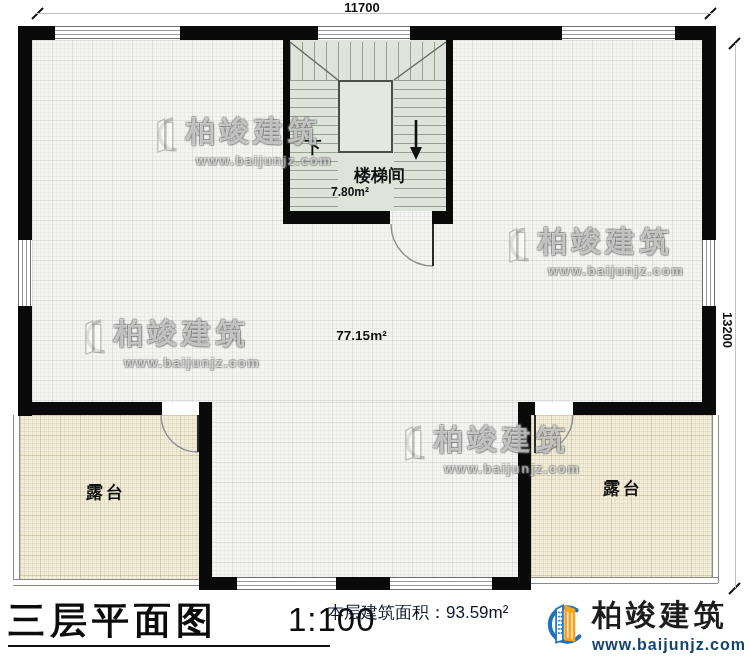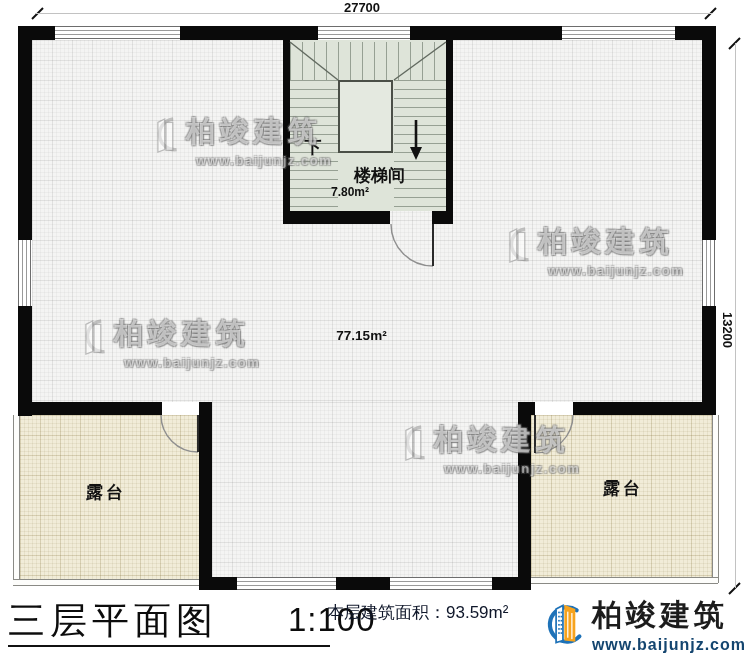--- a/index.html
+++ b/index.html
@@ -56,21 +56,21 @@
   .wm-text{margin-left:6px;}
   .wm-name{font-size:29px;font-weight:bold;letter-spacing:5px;white-space:nowrap;
     color:rgba(252,252,252,0.55);
     text-shadow:1px 1px 1px rgba(108,108,108,0.55),-1px -1px 1px rgba(108,108,108,0.45),
                 1px -1px 1px rgba(108,108,108,0.45),-1px 1px 1px rgba(108,108,108,0.45);}
   .wm-url{font-size:13px;font-weight:bold;letter-spacing:1.5px;padding-left:10px;margin-top:1px;white-space:nowrap;
     color:rgba(252,252,252,0.5);
     text-shadow:1px 1px 1px rgba(108,108,108,0.5),-1px -1px 1px rgba(108,108,108,0.4),
                 1px -1px 1px rgba(108,108,108,0.4),-1px 1px 1px rgba(108,108,108,0.4);}
   
-  .plan-title{font-size:37px;color:#0c0c0c;letter-spacing:5px;font-weight:400;white-space:nowrap;}
+  .plan-title{font-size:37px;color:#0c0c0c;letter-spacing:5px;font-weight:700;white-space:nowrap;}
   .plan-scale{font-size:33px;color:#0c0c0c;letter-spacing:1px;white-space:nowrap;margin-left:36px;}
   .title-underline{background:#111;height:2px;}
   .meta-line{font-size:17px;color:#0f172a;font-weight:500;white-space:nowrap;}
   .brand-name{font-size:30px;font-weight:bold;color:#1c1c1c;letter-spacing:4px;white-space:nowrap;}
   .brand-url{font-size:16px;font-weight:bold;color:#14456f;letter-spacing:1px;white-space:nowrap;}
 </style>
 </head>
 <body>
 
 <div id="canvas">
@@ -139,21 +139,21 @@
     </g>
     <g stroke="#111" stroke-width="2">
       <line x1="32" y1="19" x2="43" y2="8"></line>
       <line x1="705" y1="19" x2="716" y2="8"></line>
       <line x1="729" y1="49" x2="740" y2="38"></line>
       <line x1="729" y1="594" x2="740" y2="583"></line>
     </g>
   </svg>
 
   <div class="abs dim-line" style="left:35px;top:13px;width:677px;height:1px;"></div>
-  <div class="abs dim-label" style="left:322px;top:0px;width:80px;">27700</div>
+  <div class="abs dim-label" style="left:322px;top:0px;width:80px;">11700</div>
   <div class="abs dim-line" style="left:735px;top:43px;width:1px;height:545px;"></div>
   <div class="abs dim-label" style="left:692px;top:322px;width:70px;height:16px;transform:rotate(90deg);">13200</div>
 
   <div class="abs room-label" style="left:283px;top:167px;width:193px;font-size:17px;">楼梯间</div>
   <div class="abs room-label" style="left:283px;top:186px;width:134px;font-size:12px;">7.80m²</div>
   <div class="abs room-label" style="left:296px;top:139px;width:34px;font-size:17px;">下</div>
   <div class="abs room-label" style="left:280px;top:329px;width:163px;font-size:13.5px;text-align:center;">77.15m²</div>
   <div class="abs room-label" style="left:56px;top:484px;width:100px;font-size:17px;letter-spacing:3px;">露台</div>
   <div class="abs room-label" style="left:573px;top:480px;width:100px;font-size:17px;letter-spacing:3px;">露台</div>
 

